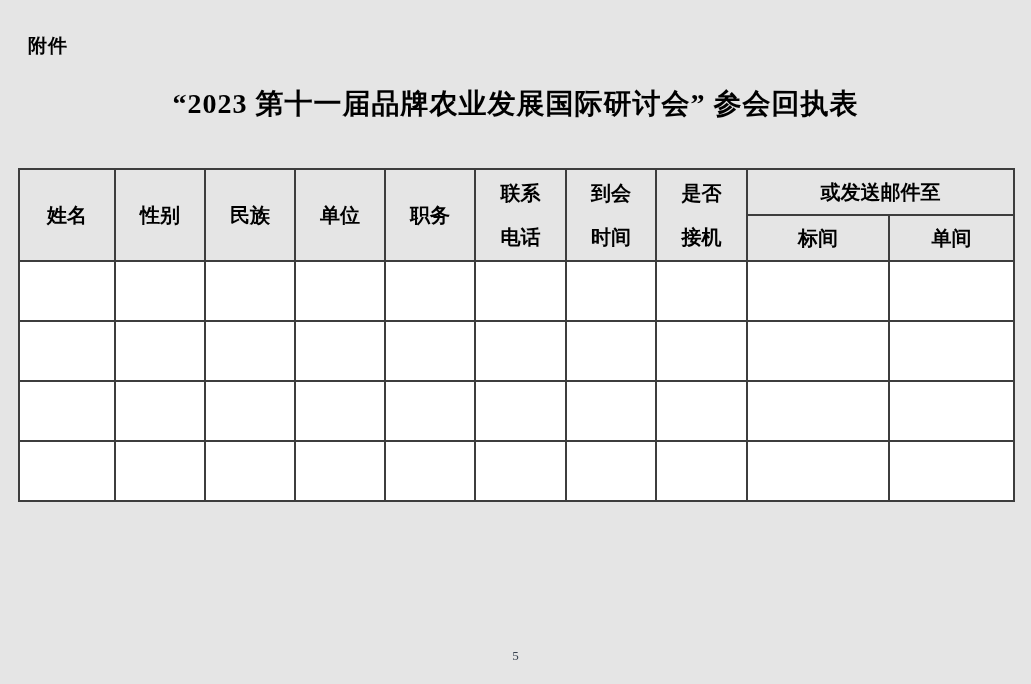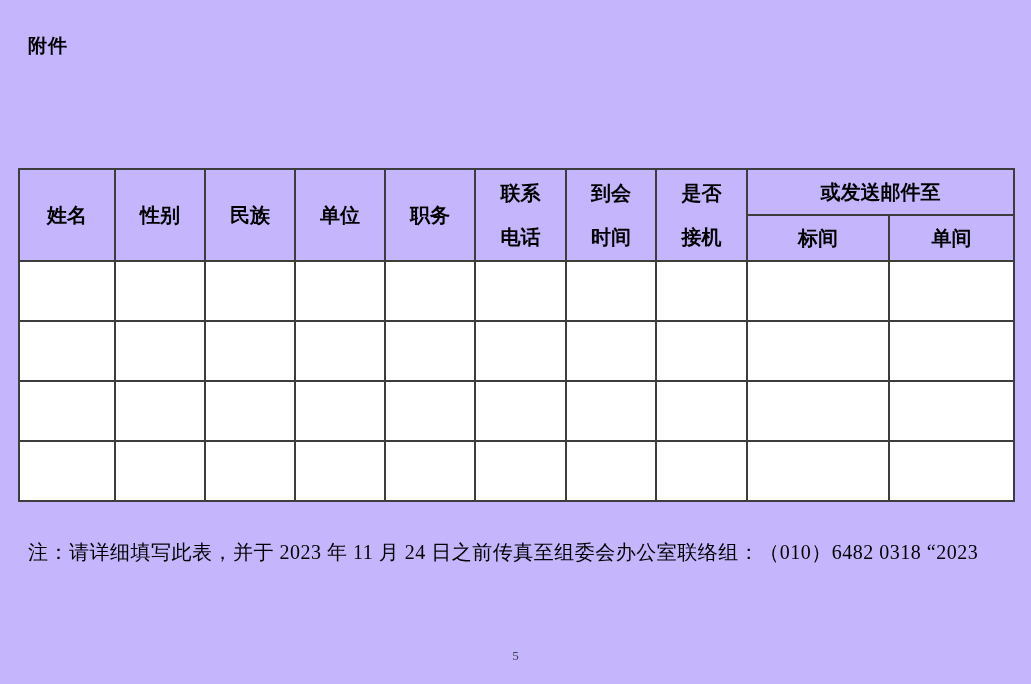--- a/index.html
+++ b/index.html
@@ -4,21 +4,21 @@
 <style>
   html, body {
     margin: 0;
     padding: 0;
     background: #ffffff;
   }
   .page {
     position: relative;
     width: 1031px;
     height: 684px;
-    background: #c4b5fd;
+    background: #e5e5e5;
     color: #000000;
     font-family: "Liberation Serif", "DejaVu Serif", serif;
     overflow: hidden;
   }
   .attachment {
     position: absolute;
     left: 28px;
     top: 33px;
     font-family: "Liberation Sans", "DejaVu Sans", sans-serif;
     font-weight: bold;
@@ -90,20 +90,21 @@
     color: #37414f;
   }
 </style>
 </head>
 <body>
 
 <div class="page">
 
   <div class="attachment">附件</div>
 
+  <h1 class="title">“2023 第十一届品牌农业发展国际研讨会” 参会回执表</h1>
 
   <table class="reply-table">
     <colgroup>
       <col style="width:96px">
       <col style="width:90px">
       <col style="width:90px">
       <col style="width:90px">
       <col style="width:90px">
       <col style="width:91px">
       <col style="width:90px">
@@ -177,18 +178,17 @@
           <td></td>
           <td></td>
           <td></td>
           <td></td>
           <td></td>
         </tr>
       </tbody>
   </table>
 
   <div class="note">
-    <div class="note-line">注：请详细填写此表，并于 2023 年 11 月 24 日之前传真至组委会办公室联络组：（010）6482 0318 “2023</div>
   </div>
 
   <div class="page-number">5</div>
 
 </div>
 
 </body></html>

